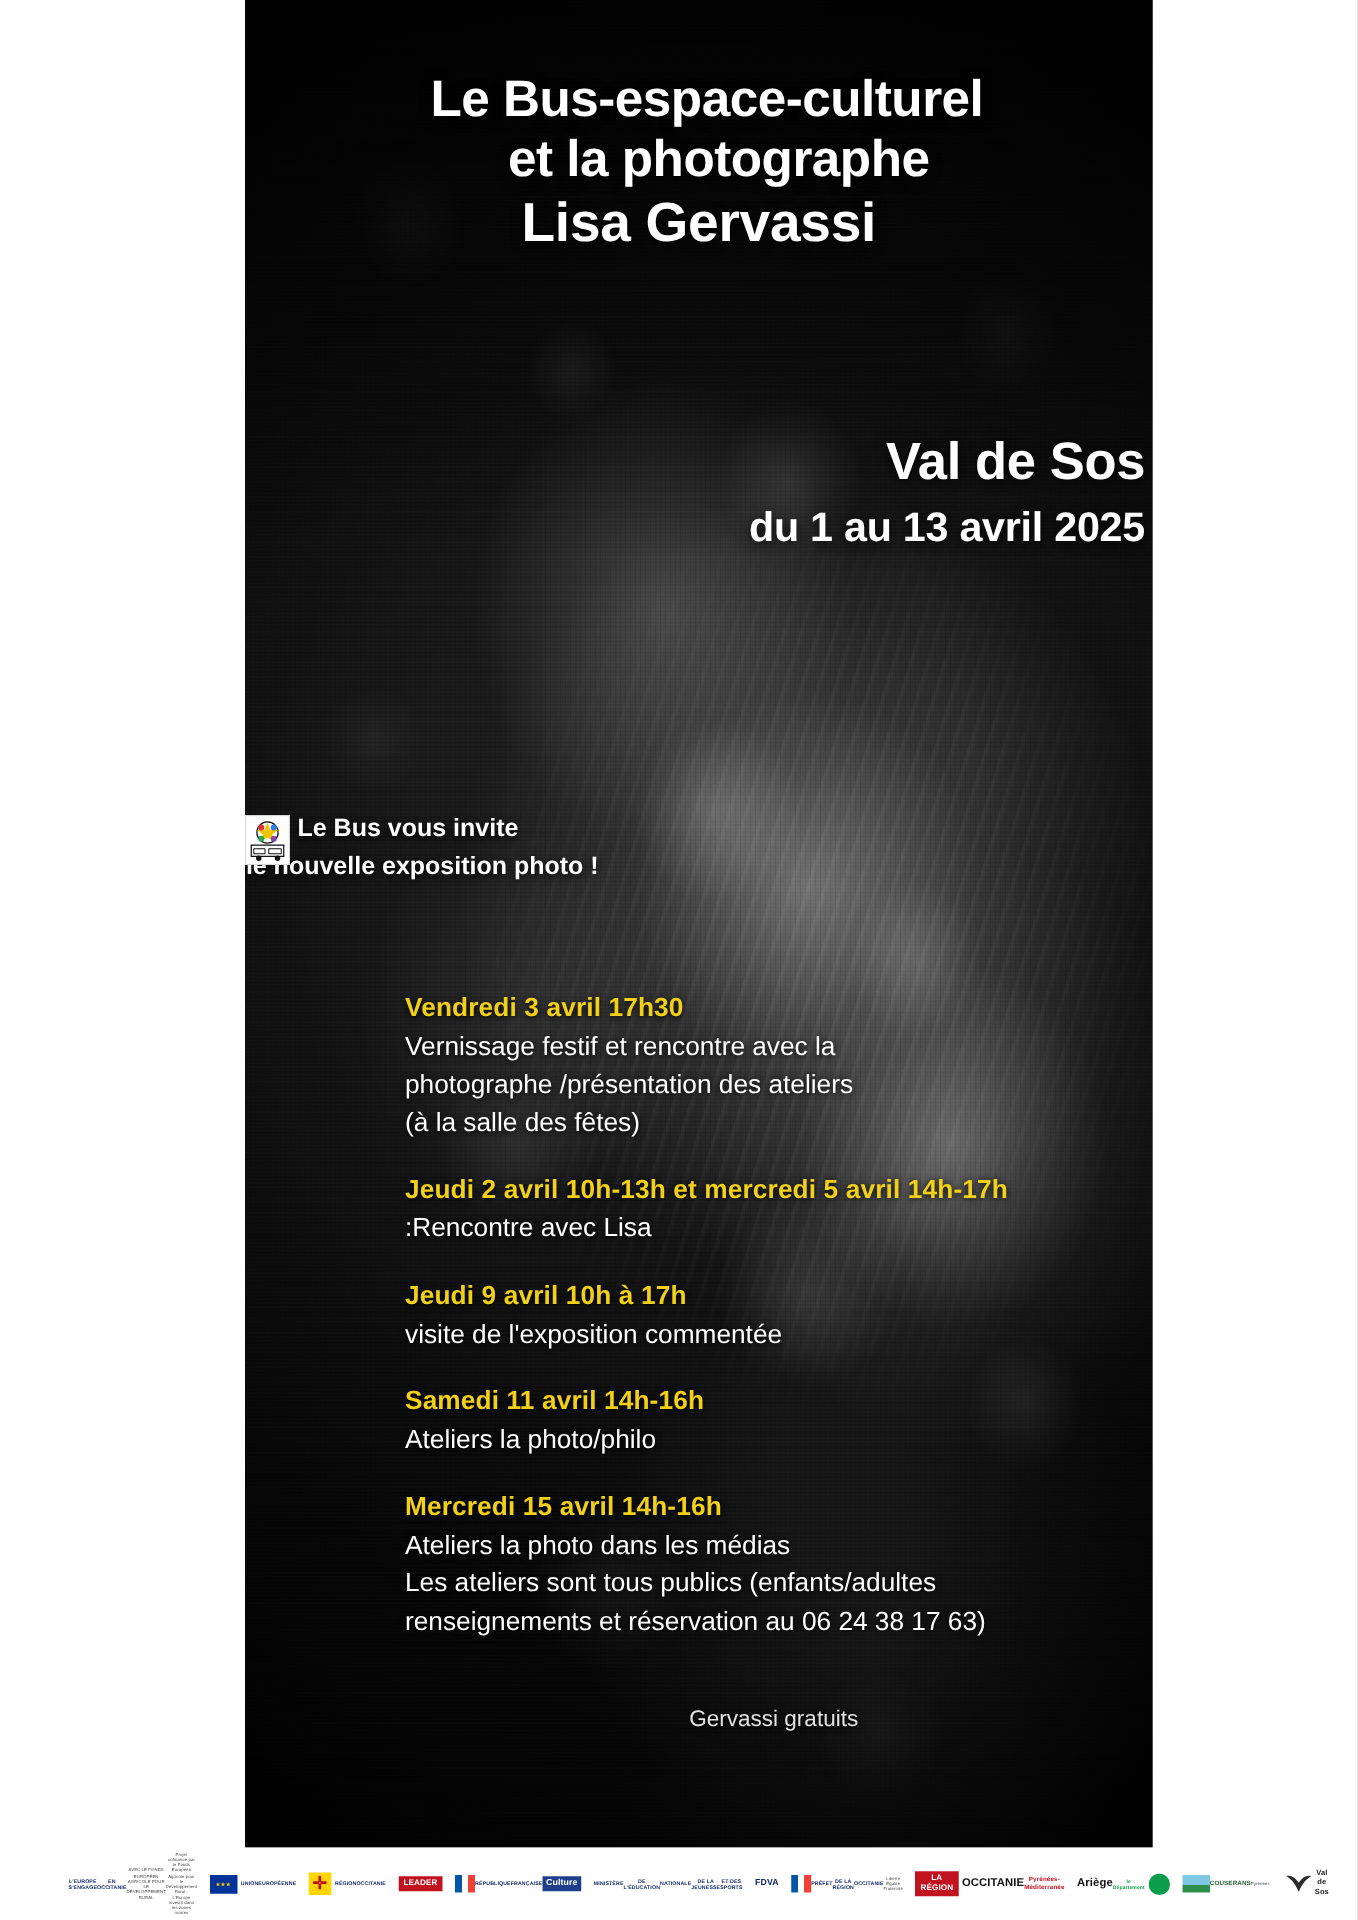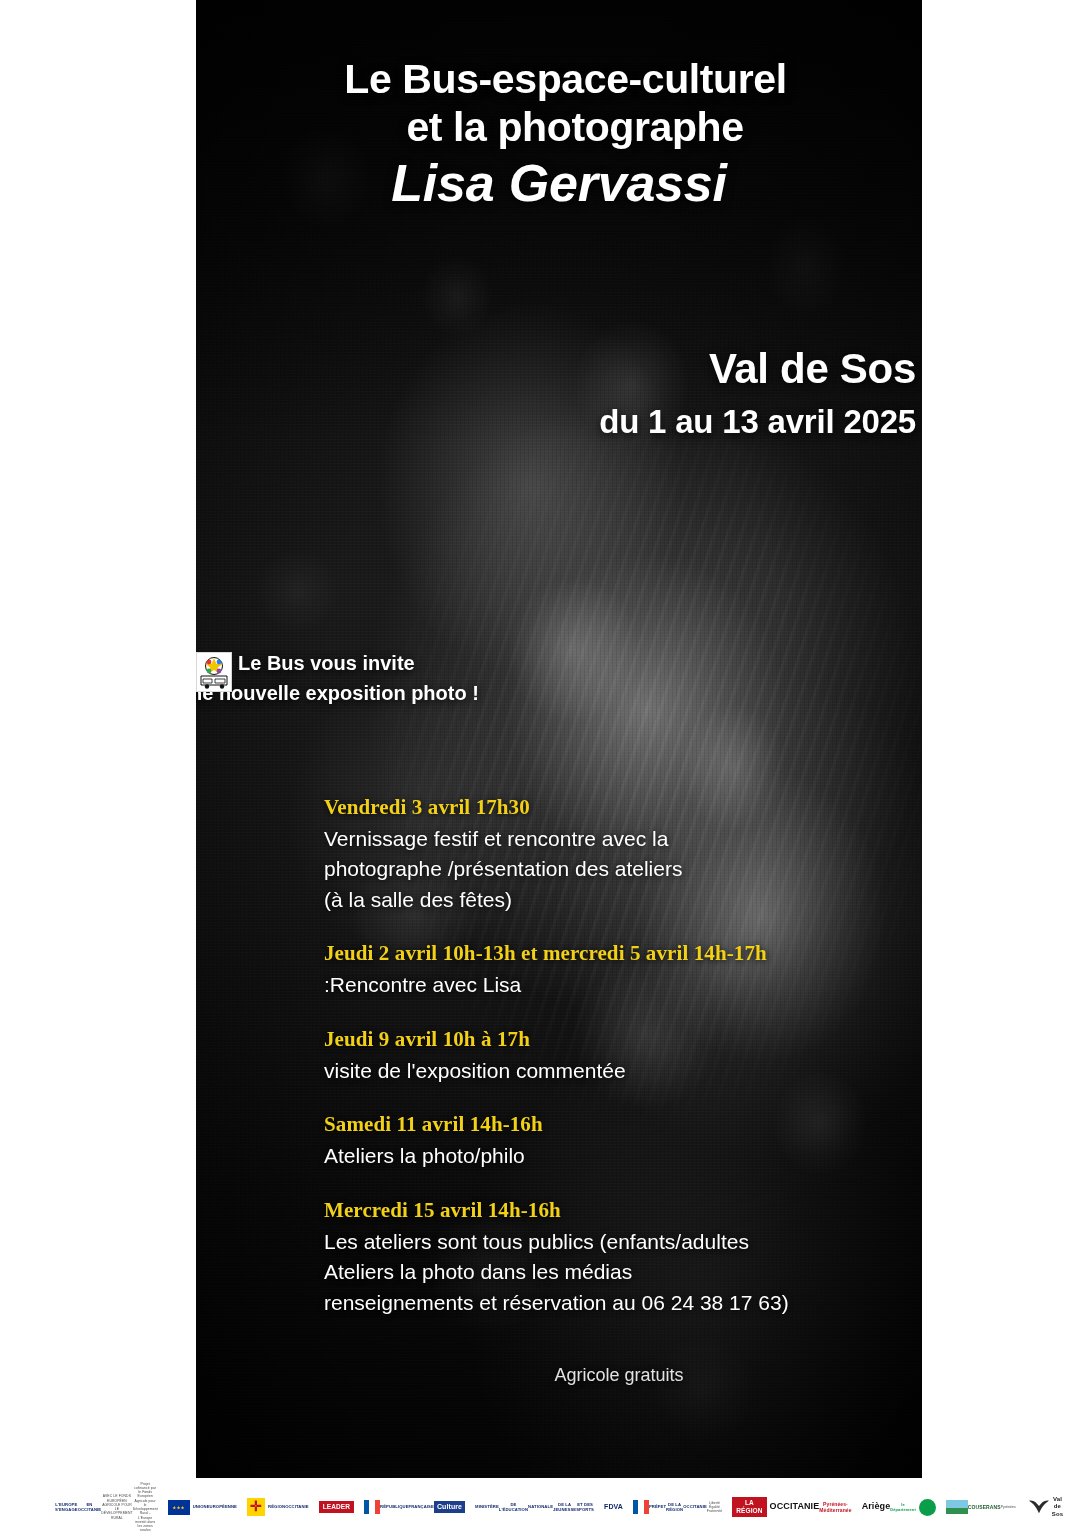--- a/index.html
+++ b/index.html
@@ -86,21 +86,21 @@
     position: absolute;
     left: 0; right: 0;
     top: 56px;
     text-align: center;
     color: #ffffff;
     text-shadow: 0 2px 10px rgba(0,0,0,0.85);
     line-height: 1.16;
   }
   .headline .l1 { font-size: 41px; font-weight: 700; letter-spacing: -0.4px; padding-left: 13px; }
   .headline .l2 { font-size: 41px; font-weight: 700; letter-spacing: -0.4px; padding-left: 32px; }
-  .headline .l3 { font-size: 52px; font-weight: 700; letter-spacing: -0.2px; margin-top: 2px; font-style: italic; }
+  .headline .l3 { font-size: 44px; font-weight: 700; letter-spacing: -0.2px; margin-top: 2px; }
 
   
   .place-block {
     position: absolute;
     right: 6px;
     top: 345px;
     text-align: right;
     color: #ffffff;
     text-shadow: 0 2px 10px rgba(0,0,0,0.9);
   }
@@ -143,21 +143,20 @@
     color: #ffffff;
     text-shadow: 0 1px 6px rgba(0,0,0,0.9);
   }
   .event { margin-bottom: 26px; }
   .event .when {
     color: #f2d017;
     font-size: 21px;
     font-weight: 700;
     margin-bottom: 4px;
     letter-spacing: .1px;
-    font-family: Liberation Serif, serif;
   }
   .event .what {
     font-size: 21px;
     font-weight: 400;
     line-height: 1.45;
   }
   .event .what div { white-space: nowrap; }
   .free-note {
     position: absolute;
     left: 128px;
@@ -297,29 +296,29 @@
     <div class="event">
       <div class="when">Samedi 11 avril 14h-16h</div>
       <div class="what">
         <div>Ateliers la photo/philo</div>
       </div>
     </div>
 
     <div class="event">
       <div class="when">Mercredi 15 avril 14h-16h</div>
       <div class="what">
+        <div>Ateliers la photo dans les médias</div>
         <div>Les ateliers sont tous publics (enfants/adultes</div>
-        <div>Ateliers la photo dans les médias</div>
         <div>renseignements et réservation au 06 24 38 17 63)</div>
       </div>
     </div>
 
   </div>
 
-  <div class="free-note">Agricole gratuits</div>
+  <div class="free-note">Gervassi gratuits</div>
 </div>
 
 <div id="footer">
 
   <div class="logo">
     <div class="stack">
       <div class="eu-block">
         <div class="stack">
           <div>L'EUROPE S'ENGAGE</div>
           <div>EN OCCITANIE</div>

